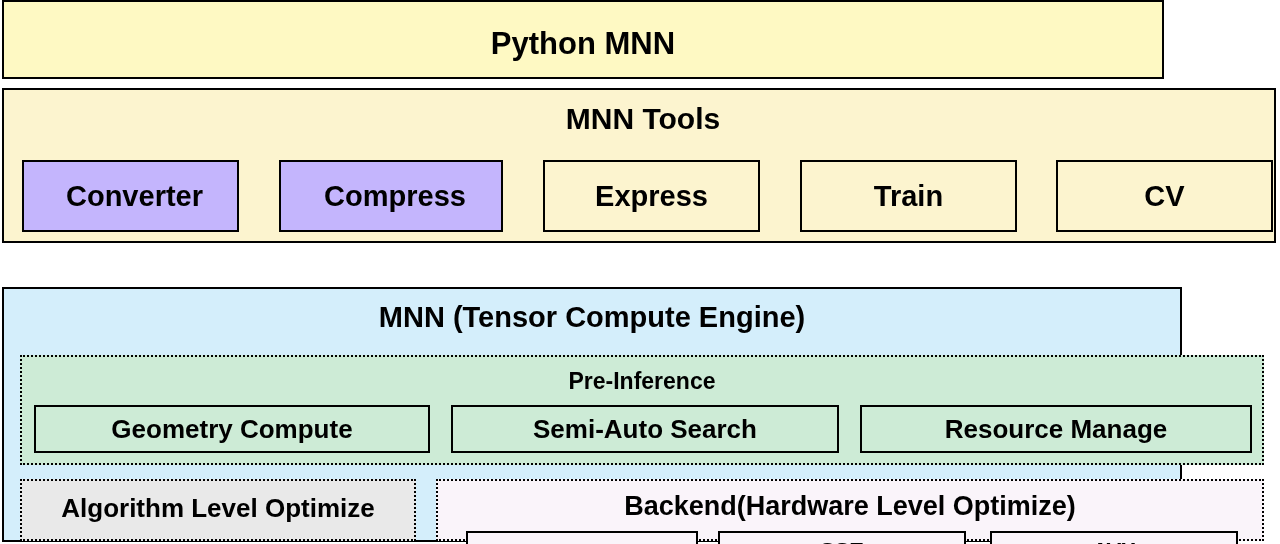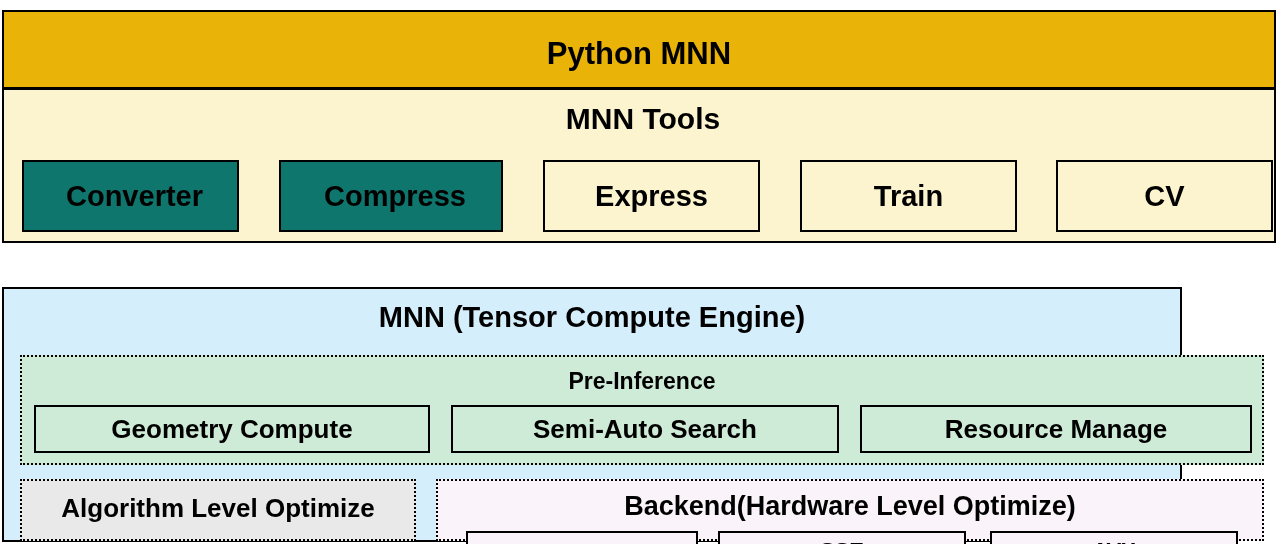--- a/index.html
+++ b/index.html
@@ -51,24 +51,24 @@
     display: flex;
     align-items: center;
     justify-content: center;
     font-weight: bold;
     white-space: nowrap;
   }
 
   
   #python-mnn {
     left: 2px;
-    top: 10px;
-    width: 1274px;
+    top: 0;
+    width: 1162px;
     height: 79px;
-    background: #eab308;
+    background: #fef9c3;
   }
   #python-mnn .title {
     top: 26px;
     font-size: 31px;
   }
 
   
   #mnn-tools {
     left: 2px;
     top: 88px;
@@ -79,21 +79,21 @@
   #mnn-tools .title {
     top: 14px;
     font-size: 30px;
     padding-left: 8px;
   }
   .tool-box {
     top: 70px;
     height: 72px;
     font-size: 29px;
   }
-  .tool-blue  { background: #0f766e; padding-left: 8px; }
+  .tool-blue  { background: #c4b5fd; padding-left: 8px; }
   .tool-cream { background: #FCF4CF; margin-left: 8px; }
 
   
   #mnn-engine {
     left: 2px;
     top: 287px;
     width: 1180px;
     height: 255px;
     background: #D4EEFB;
   }

